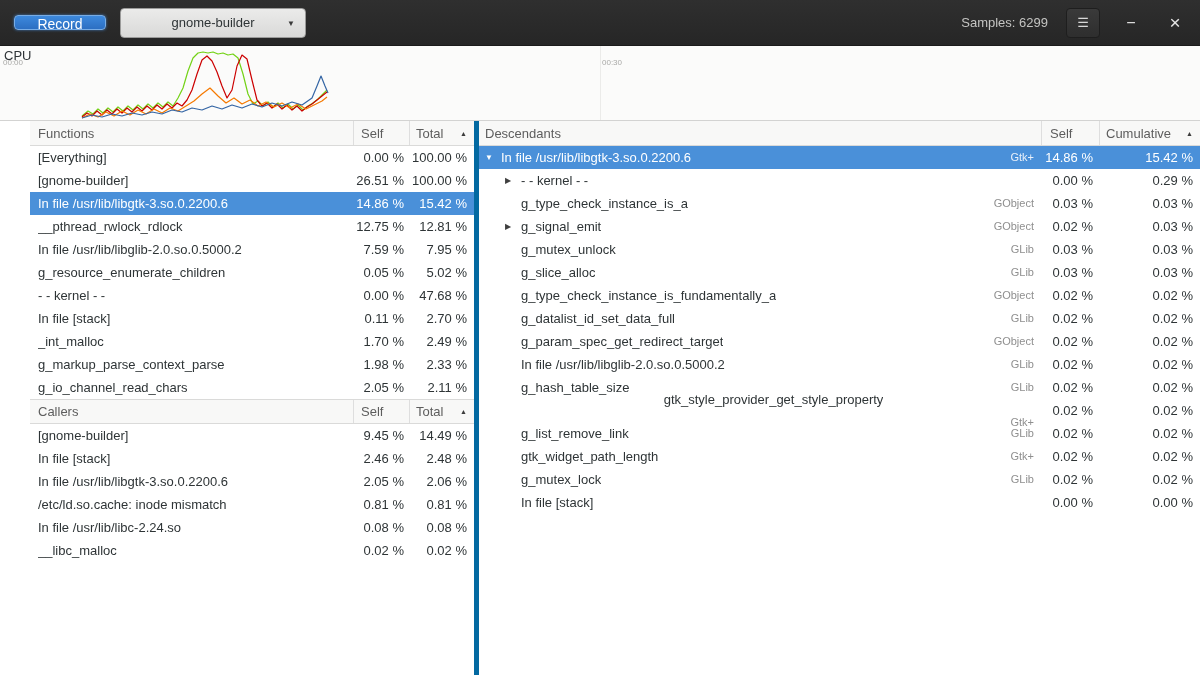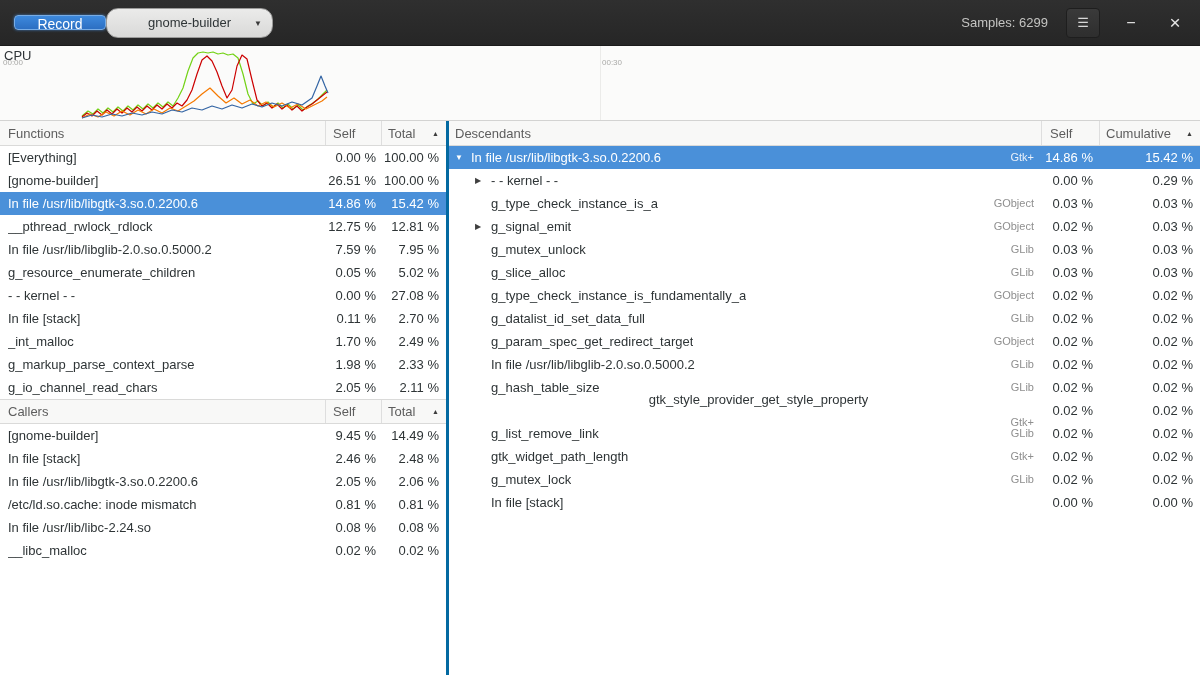--- a/index.html
+++ b/index.html
@@ -17,23 +17,23 @@
   }
   .record-btn {
     height:15px; width:92px; margin-left:2px;
     background:linear-gradient(#3d89dd,#2c6fc2);
     border:1px solid #78ace4; border-radius:4px;
     color:#ffffff; font-size:14px; cursor:default;
     box-shadow:0 0 3px rgba(70,140,220,.8);
     font-family:inherit;
   }
   .process-select {
-    position:relative; height:30px; width:167px; 
+    position:relative; height:30px; width:186px; margin-left:14px;
     background:linear-gradient(#ebebea,#d9d9d8);
-    border:1px solid #9b9b9a; border-radius:12px;
+    border:1px solid #9b9b9a; border-radius:4px;
     color:#2e3436; font-size:13px; display:flex; align-items:center; justify-content:center;
     font-family:inherit;
   }
   .process-select .chevron { position:absolute; right:10px; top:10px; font-size:8px; color:#3a3a3a; }
   .title-block {
     position:absolute; left:0; right:0; top:5px; text-align:center; pointer-events:none;
   }
   .title-block .title { font-size:13px; font-weight:bold; color:#dddddc; line-height:18px; }
   .title-block .subtitle { font-size:10px; color:#8f8f8f; line-height:13px; }
   .header-right { margin-left:auto; display:flex; align-items:center; gap:18px; }
@@ -51,21 +51,21 @@
   .graph { position:relative; height:75px; background:#fbfbfa; border-bottom:1px solid #d3d3d2; }
   .graph svg { position:absolute; left:0; top:0; width:1200px; height:75px; }
   .cpu-label { position:absolute; left:4px; top:2px; font-size:13px; color:#2f3437; z-index:2; }
   .tick { position:absolute; top:12px; font-size:8px; color:#a9a9a7; z-index:2; }
   .tick-0 { left:3px; }
   .tick-30 { left:602px; }
   .grid-line { position:absolute; left:600px; top:0; bottom:0; width:1px; background:#ebebe9; }
 
   
   .content { display:flex; height:554px; background:#fff; }
-  .left-pane { width:449px; border-right:3px solid #0369a1; }
+  .left-pane { width:449px; border-right:5px solid #0369a1;margin-left:30px; }
   .right-pane { flex:1; }
 
   .thead {
     display:flex; height:25px; align-items:stretch;
     background:#f8f8f7; border-bottom:1px solid #dadad9; border-top:1px solid #dadad9;
     color:#5d5d5d; font-size:13px;
   }
   .table:first-child .thead, .right-pane .thead { border-top:none; }
   .th { display:flex; align-items:center; border-right:1px solid #dedede; }
   .th:last-child { border-right:none; }
@@ -191,21 +191,21 @@
                 <span class="fname">g_resource_enumerate_children</span>
               </div>
               <div class="cell cself num">0.05 %</div>
               <div class="cell ctotal num">5.02 %</div>
             </div>
             <div class="trow">
               <div class="cell cname">
                 <span class="fname">- - kernel - -</span>
               </div>
               <div class="cell cself num">0.00 %</div>
-              <div class="cell ctotal num">27.08 %</div>
+              <div class="cell ctotal num">47.68 %</div>
             </div>
             <div class="trow">
               <div class="cell cname">
                 <span class="fname">In file [stack]</span>
               </div>
               <div class="cell cself num">0.11 %</div>
               <div class="cell ctotal num">2.70 %</div>
             </div>
             <div class="trow">
               <div class="cell cname">

